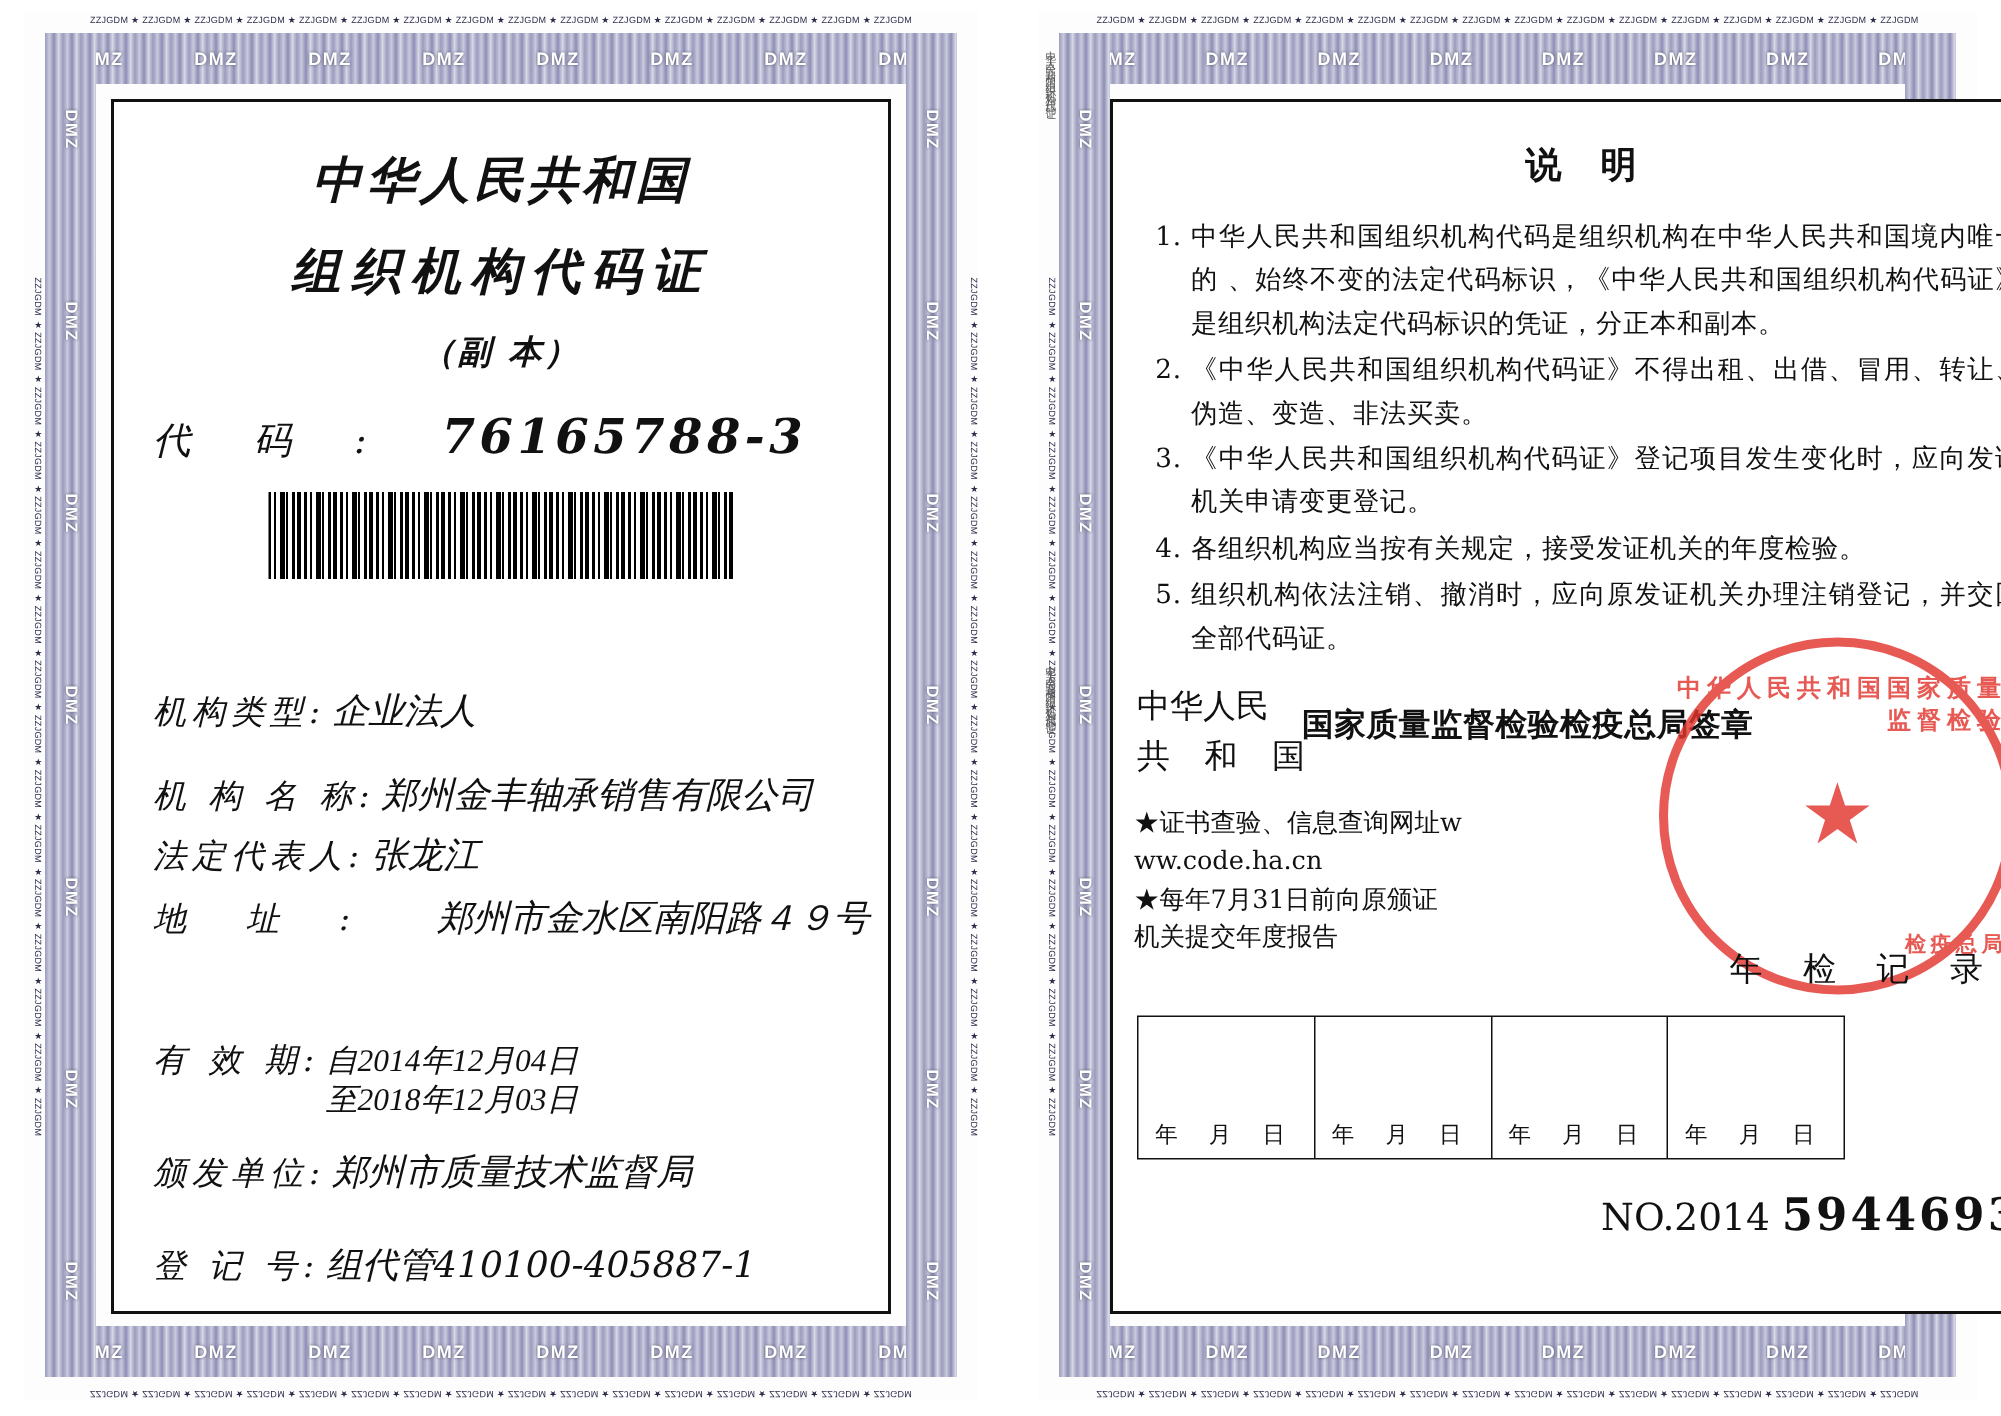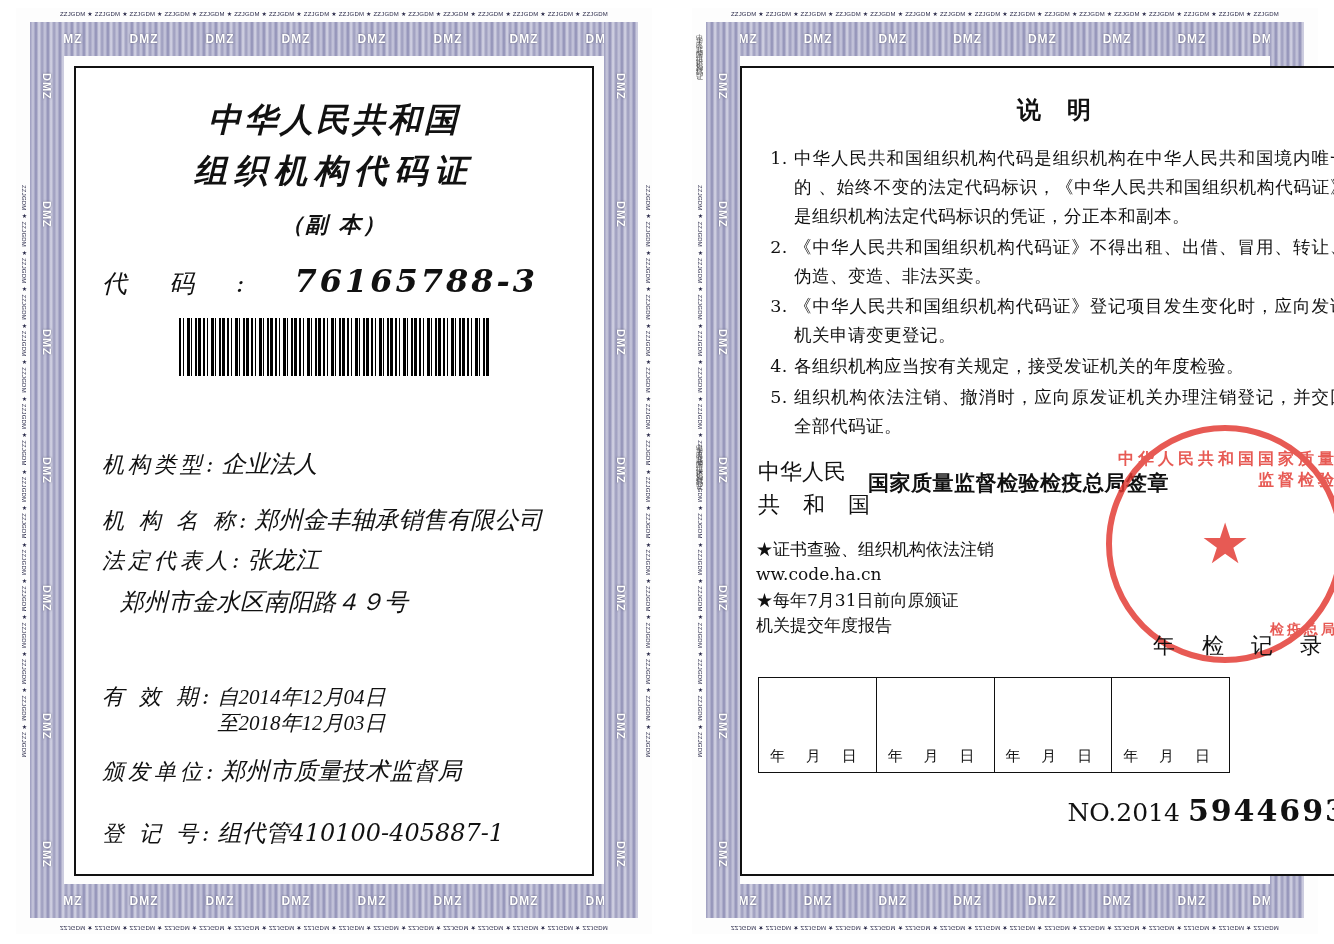--- a/index.html
+++ b/index.html
@@ -110,21 +110,21 @@
   
   #left-inner { left: 58px; top: 58px; width: 520px; height: 810px; font-style: italic; }
 
   .cert-title {
     text-align: center;
     font-family: "DejaVu Serif", serif;
     font-weight: bold;
     color: #111;
   }
   #title-line1 { font-size: 33px; letter-spacing: 3px; margin-top: 30px; }
-  #title-line2 { font-size: 33px; letter-spacing: 7px; margin-top: 6px; }
+  #title-line2 { font-size: 33px; letter-spacing: 7px; margin-top: 16px; }
   #title-sub   { font-size: 22px; letter-spacing: 2px; margin-top: 16px; color:#111; }
 
   .code-row {
     display: flex;
     align-items: baseline;
     margin-top: 22px;
     padding-left: 26px;
   }
   .code-label {
     font-size: 25px;
@@ -412,20 +412,21 @@
         <span class="field-label sp4">机 构 名 称:</span>
         <span class="field-value big">郑州金丰轴承销售有限公司</span>
       </div>
 
       <div class="field-row" style="margin-top:8px;">
         <span class="field-label sp4">法定代表人:</span>
         <span class="field-value big">张龙江</span>
       </div>
 
       <div class="field-row" style="margin-top:10px;">
+        <span class="field-label sp40">地址:</span>
         <span class="field-value big" style="margin-left:18px;">郑州市金水区南阳路４９号</span>
       </div>
 
       <div class="field-row" style="margin-top:64px;">
         <span class="field-label sp4">有 效 期:</span>
         <span class="stack-value">
           <div>自2014年12月04日</div>
           <div>至2018年12月03日</div>
         </span>
       </div>
@@ -515,21 +516,21 @@
       <div class="seal-area">
 
         <div class="issuer-block">
           <div>中华人民</div>
           <div class="l2">共 和 国</div>
         </div>
 
         <div class="seal-line">国家质量监督检验检疫总局签章</div>
 
         <div class="web-info">
-          <div>★证书查验、组织机构依法注销</div>
+          <div>★证书查验、信息查询网址w</div>
           <div class="url">ww.code.ha.cn</div>
           <div>★每年7月31日前向原颁证</div>
           <div>机关提交年度报告</div>
         </div>
 
         <div class="seal">
           <div class="seal-top-text">中华人民共和国国家质量监督检验</div>
           <div class="star">★</div>
           <div class="seal-bottom-text">检疫总局</div>
         </div>

